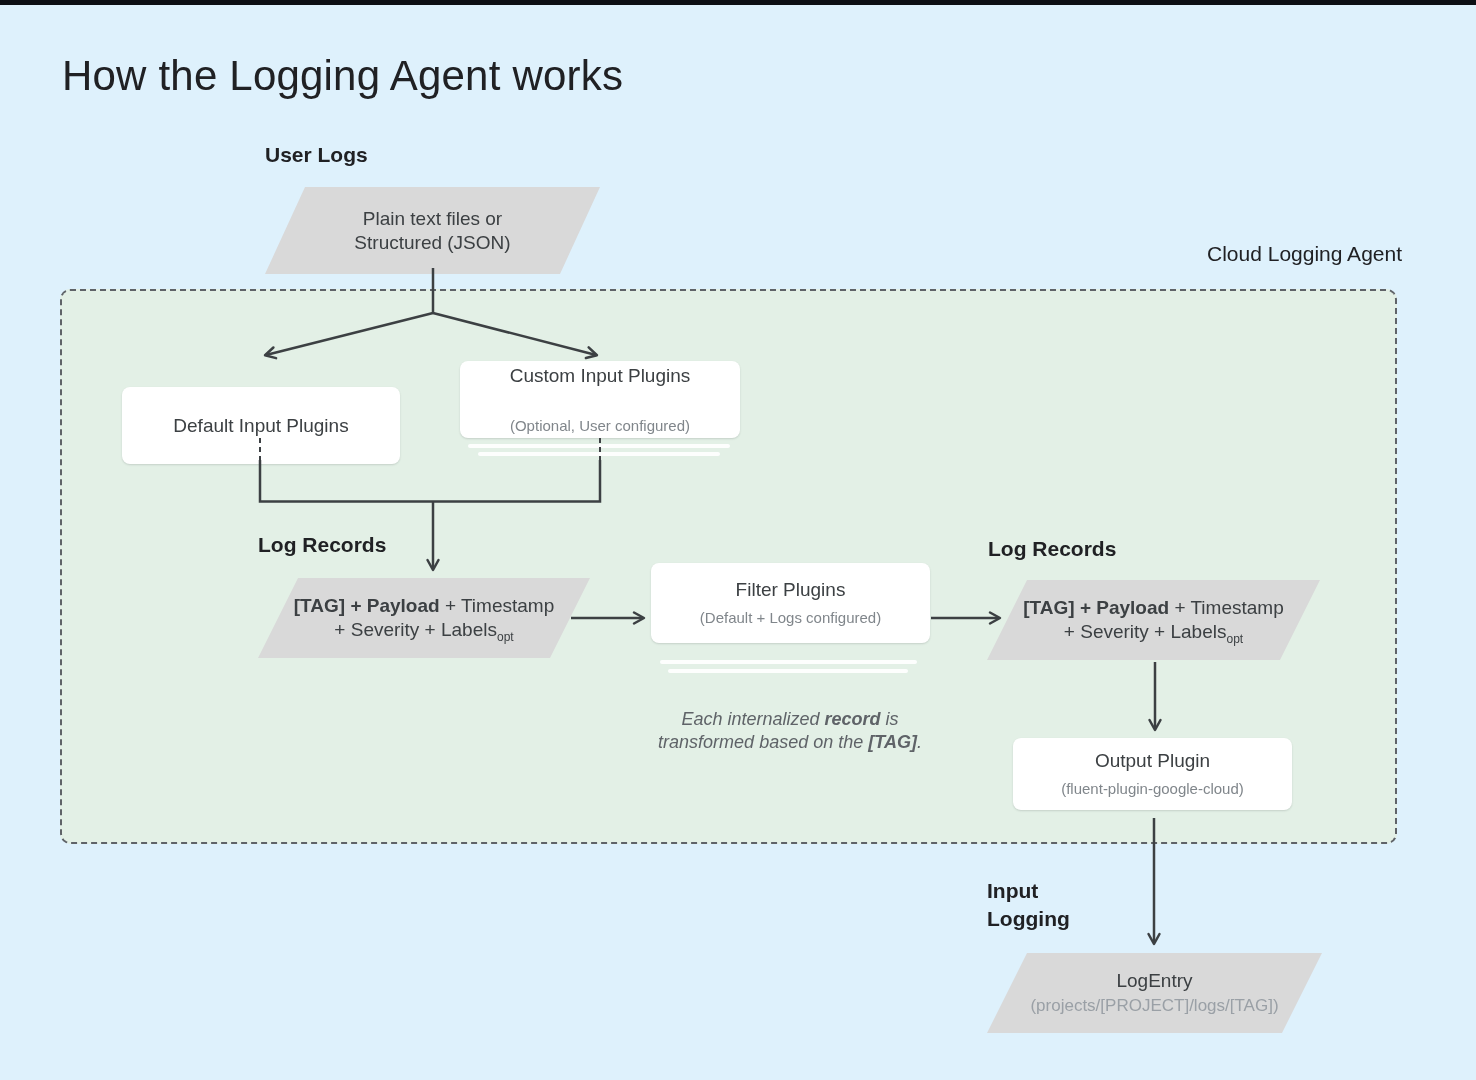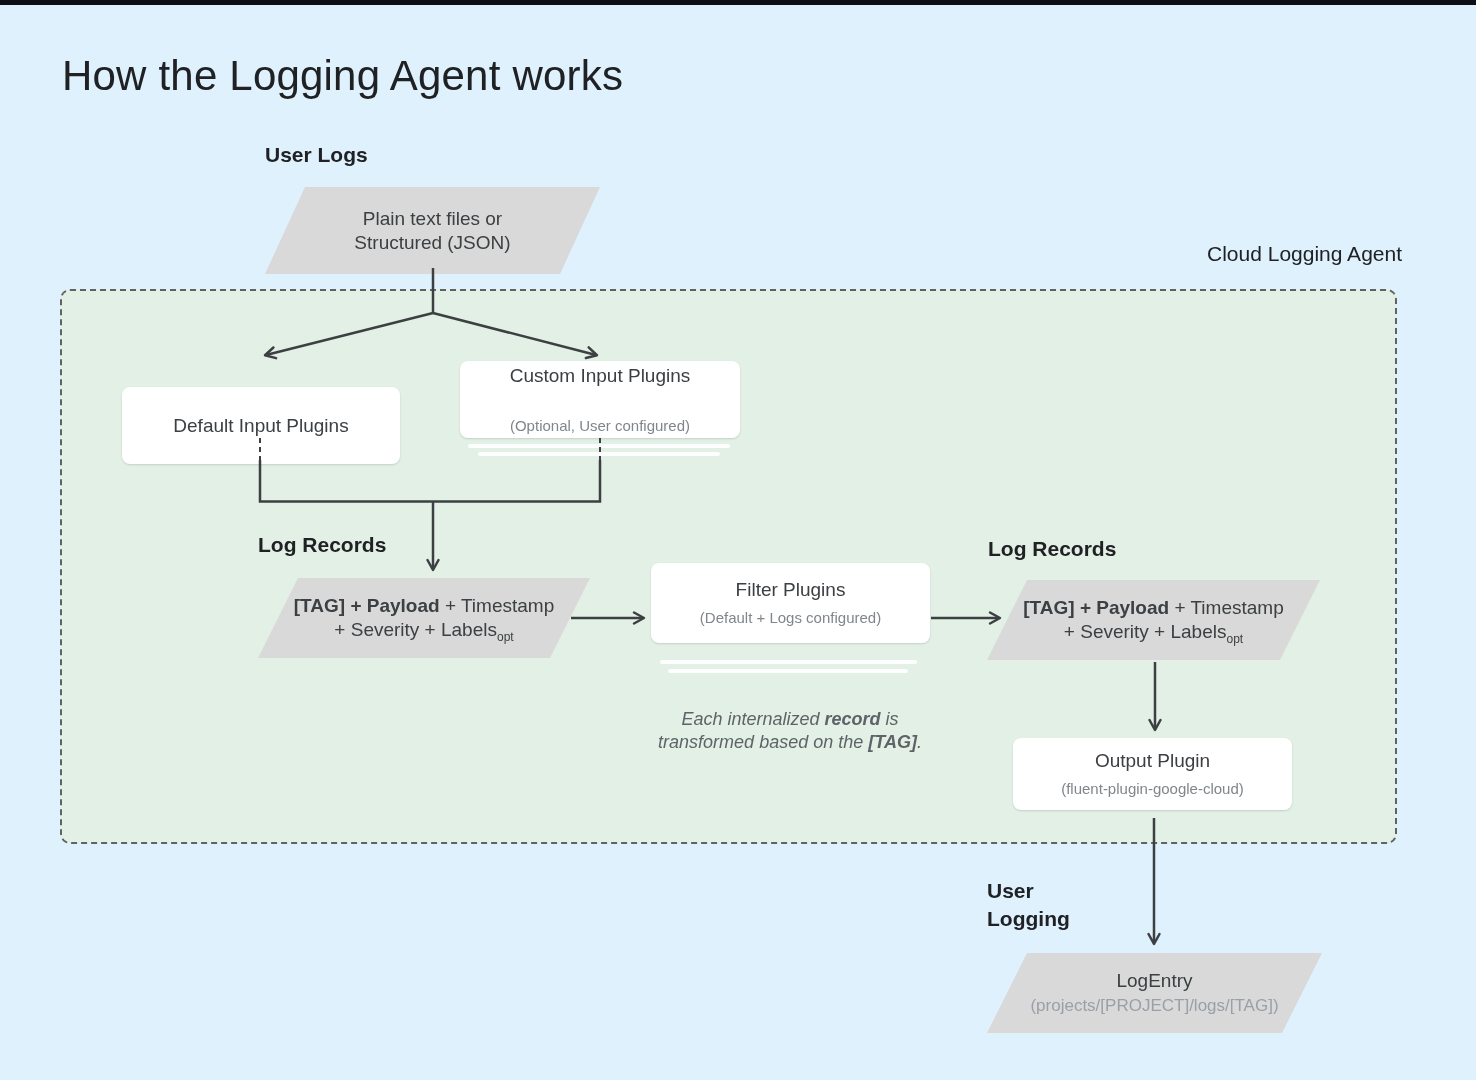--- a/index.html
+++ b/index.html
@@ -102,21 +102,21 @@
   <div><b>[TAG] + Payload</b><span> + Timestamp</span></div>
   <div><span>+ Severity + Labels</span><sub>opt</sub></div>
 </div>
 
 <div class="node" style="left:1013px;top:738px;width:279px;height:72px;">
   <div>Output Plugin</div>
   <div class="subtl">(fluent-plugin-google-cloud)</div>
 </div>
 
 <div class="lbl" style="left:987px;top:877px;">
-  <div>User</div>
+  <div>Input</div>
   <div>Logging</div>
 </div>
 
 <div class="pgram" style="left:987px;top:953px;width:335px;height:80px;">
   <div>LogEntry</div>
   <div class="subtl">(projects/[PROJECT]/logs/[TAG])</div>
 </div>
 
 <svg class="wires" width="1476" height="1080" viewBox="0 0 1476 1080">
   <defs>

